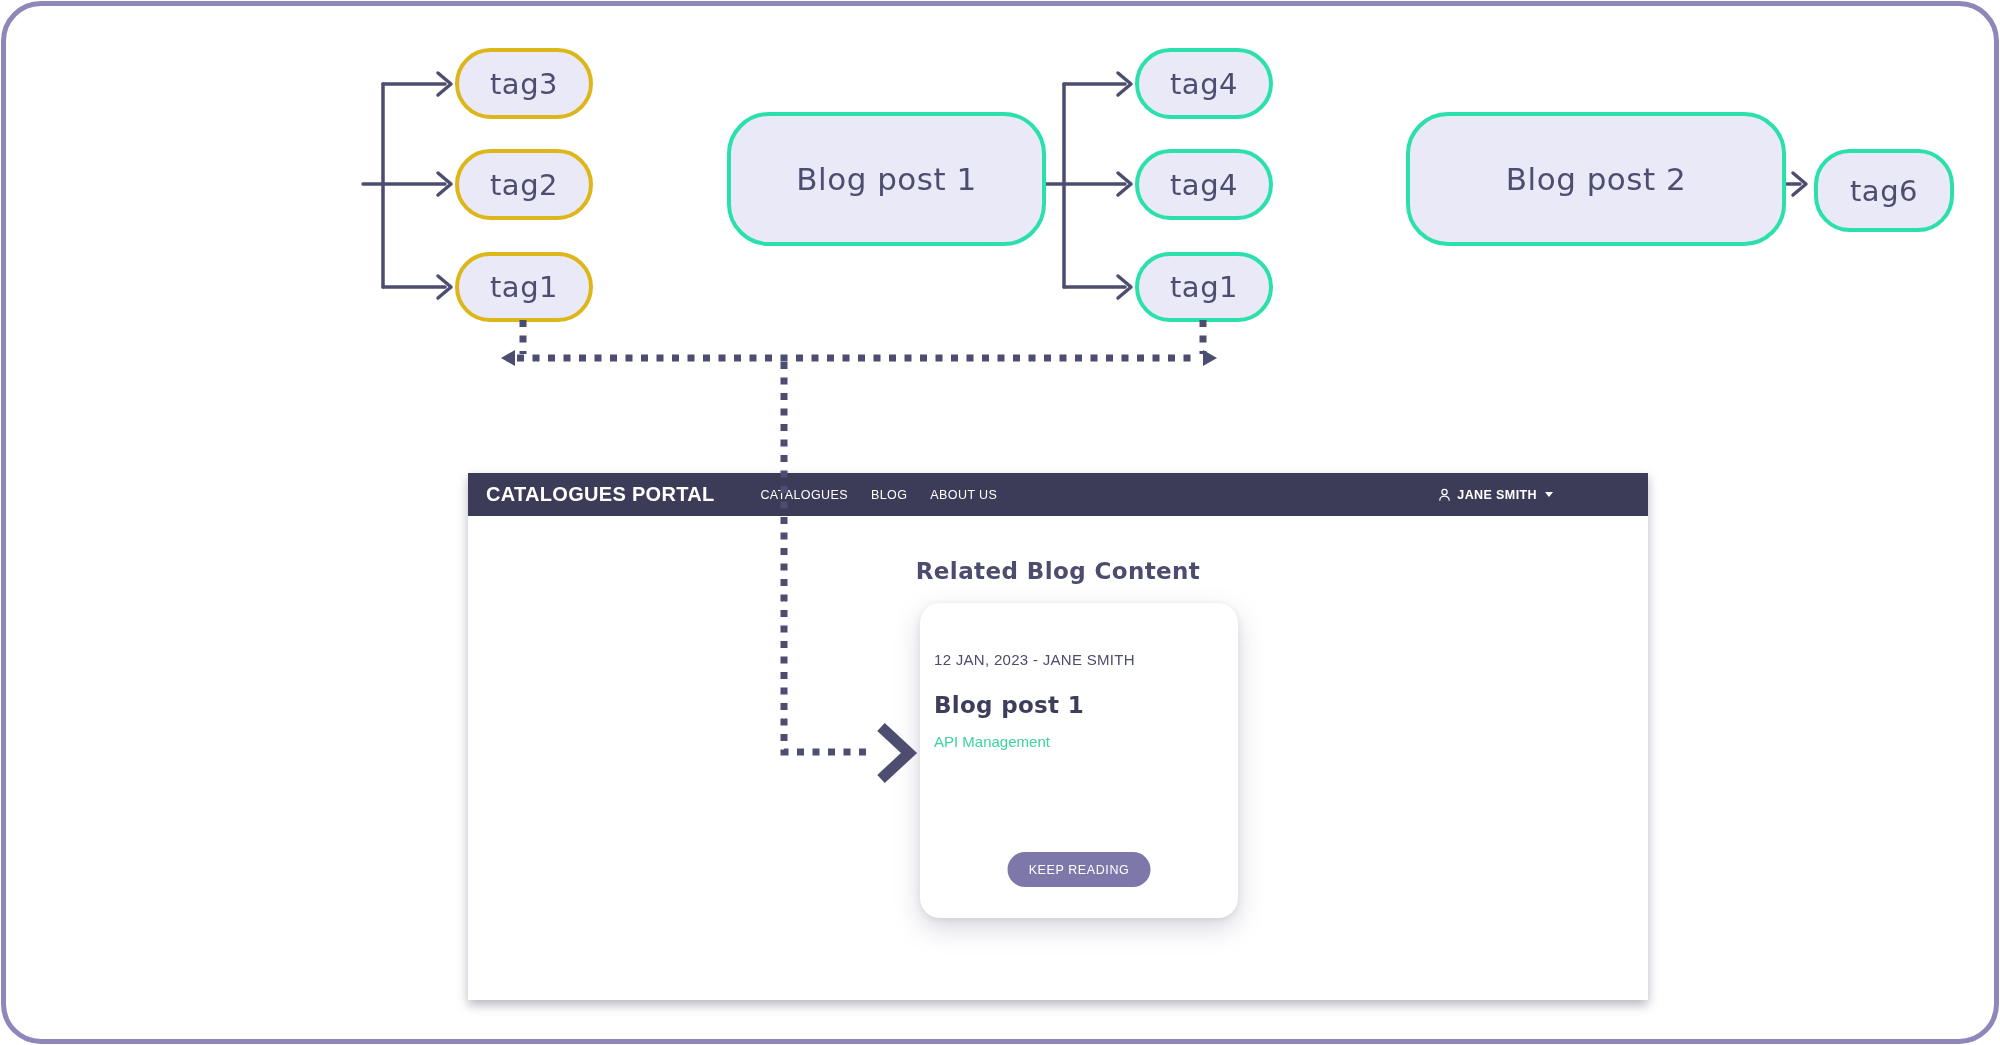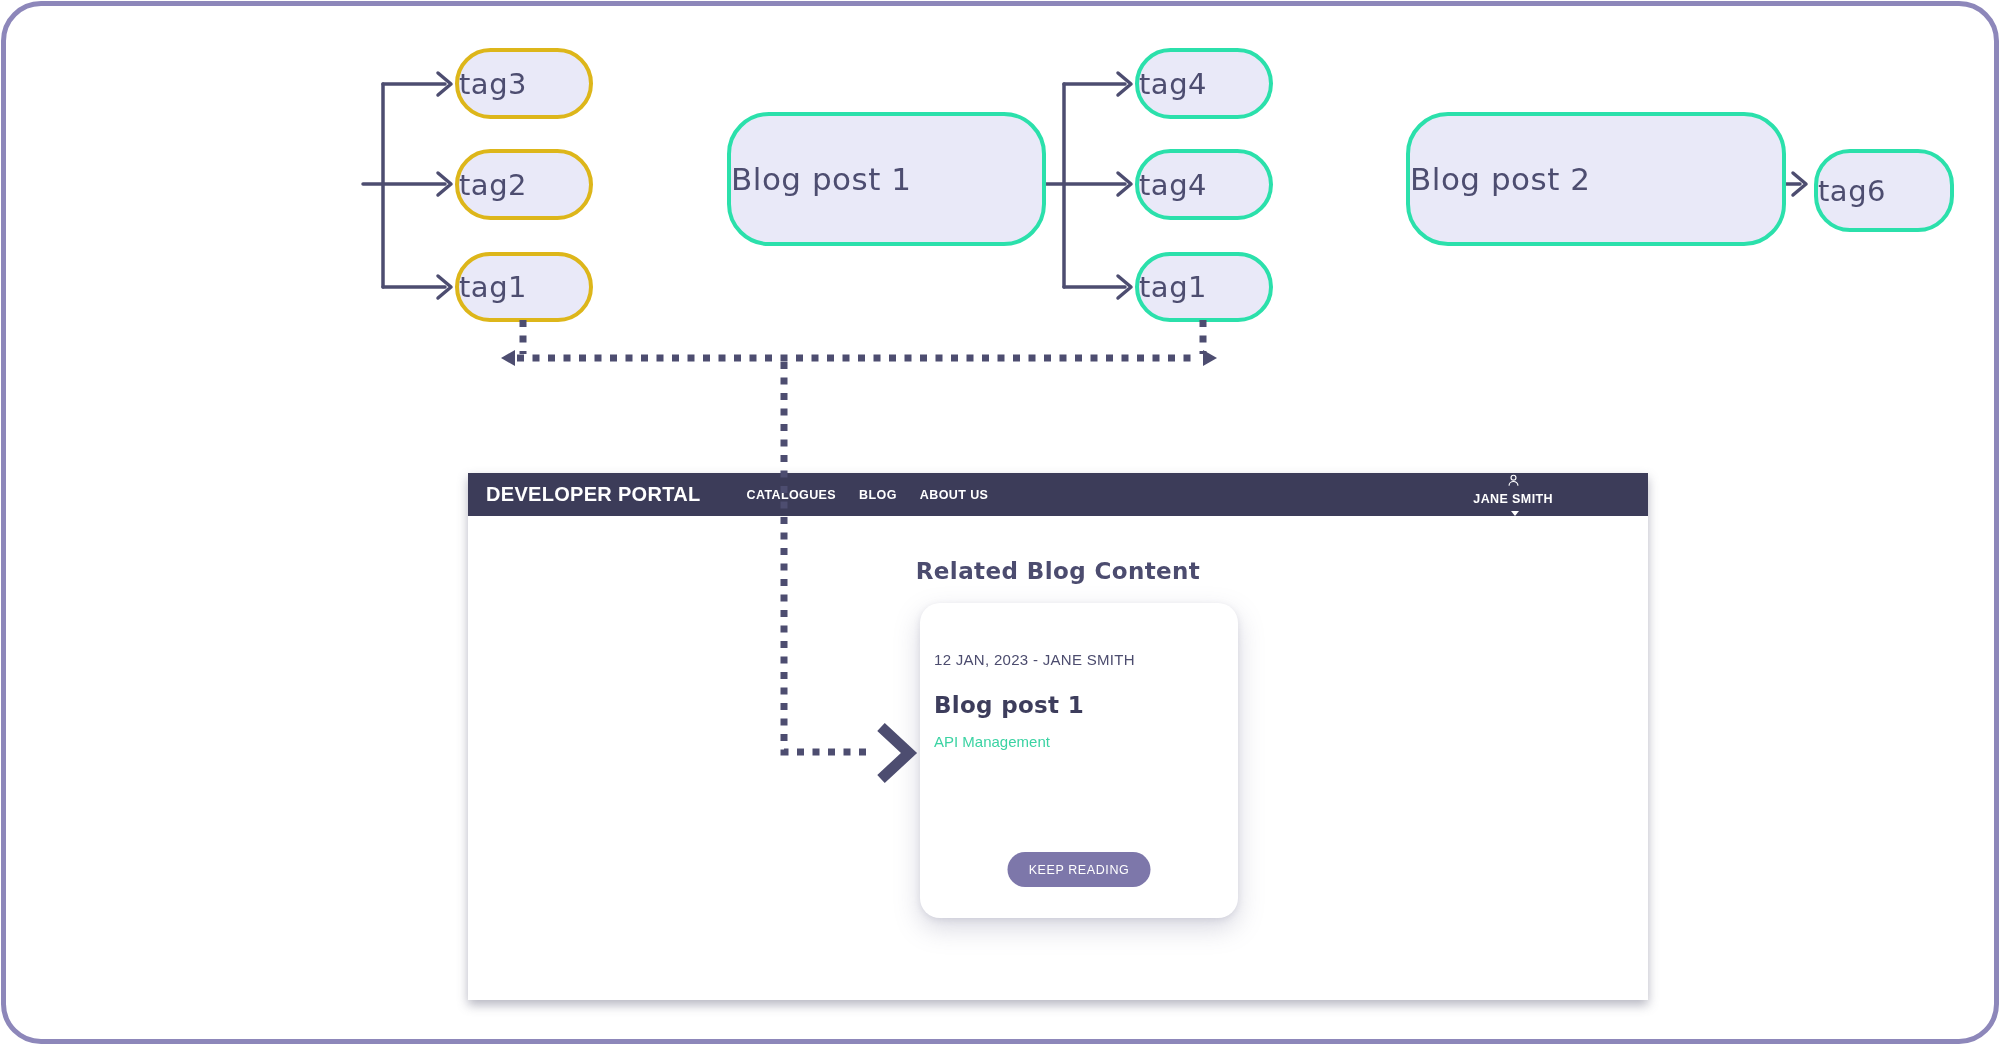--- a/index.html
+++ b/index.html
@@ -4,36 +4,36 @@
 <style>
   html,body{margin:0;padding:0;background:#ffffff;}
   .canvas{position:relative;width:2000px;height:1045px;background:#ffffff;overflow:hidden;
           font-family:"DejaVu Sans",sans-serif;}
   
   .frame{position:absolute;inset:1px;border:5px solid #8d87ba;border-radius:40px;
          pointer-events:none;z-index:6;}
   svg.layer{position:absolute;left:0;top:0;z-index:1;pointer-events:none;}
   svg.layer.top{z-index:4;}
   
-  .node{position:absolute;display:flex;align-items:center;justify-content:flex-start;
+  .node{position:absolute;display:flex;align-items:center;justify-content:center;
         background:#e9e9f8;box-sizing:border-box;color:#4d4d70;z-index:2;
         font-weight:500;letter-spacing:.5px;}
   .node.big{border-radius:42px;font-size:31px;border:4px solid;}
   .node.pill{border-radius:36px;font-size:29px;border:4px solid;}
   .edge-yellow{border-color:#ddb61a !important;}
   .edge-teal{border-color:#2be0ab !important;}
   
   .mockup{position:absolute;left:468px;top:473px;width:1180px;height:527px;background:#fff;
           box-shadow:0 5px 10px rgba(95,95,120,.45);z-index:3;}
   .navbar{position:relative;height:43px;background:#3c3c59;display:flex;align-items:center;
           padding-left:18px;font-family:"Liberation Sans",sans-serif;}
   .brand{color:#fff;font-size:20px;font-weight:bold;letter-spacing:.3px;white-space:nowrap;}
   .nav-links{display:flex;gap:23px;margin-left:46px;}
-  .nav-link{color:#fff;font-size:12.5px;font-weight:bold;letter-spacing:.4px;cursor:pointer;white-space:nowrap;}
-  .user{position:absolute;right:95px;top:0;height:100%;display:flex;align-items:center;gap:5px;cursor:pointer;flex-direction:column;}
+  .nav-link{color:#fff;font-size:12.5px;font-weight:normal;letter-spacing:.4px;cursor:pointer;white-space:nowrap;}
+  .user{position:absolute;right:95px;top:0;height:100%;display:flex;align-items:center;gap:5px;cursor:pointer;}
   .user-name{color:#fff;font-size:12.5px;font-weight:bold;letter-spacing:.4px;}
   .caret{width:0;height:0;border-left:4.5px solid transparent;border-right:4.5px solid transparent;
          border-top:5px solid #fff;margin-left:3px;}
   .section-title{position:absolute;top:85px;left:0;width:100%;text-align:center;
                  font-size:23px;font-weight:600;color:#4c4c6f;letter-spacing:.4px;}
   .card{position:absolute;left:452px;top:130px;width:318px;height:315px;background:#fff;
         border-radius:20px;box-shadow:0 10px 26px rgba(125,125,155,.30),0 2px 6px rgba(125,125,155,.18);
         box-sizing:border-box;padding:48px 14px 0 14px;font-family:"Liberation Sans",sans-serif;}
   .card-meta{font-size:15px;color:#4c4c6e;letter-spacing:.3px;}
   .card-title{margin-top:24px;font-size:23px;font-weight:bold;color:#3d3d5c;
@@ -99,21 +99,21 @@
 
   <div class="node big edge-teal" style="left:1406px;top:112px;width:380px;height:134px;">
     <span>Blog post 2</span>
   </div>
   <div class="node pill edge-teal" style="left:1814px;top:149px;width:140px;height:83px;">
     <span>tag6</span>
   </div>
 
   <div class="mockup">
     <div class="navbar">
-      <span class="brand">DEVELOPER PORTAL</span>
+      <span class="brand">CATALOGUES PORTAL</span>
       <div class="nav-links">
         <span class="nav-link">CATALOGUES</span>
         <span class="nav-link">BLOG</span>
         <span class="nav-link">ABOUT US</span>
       </div>
       <div class="user">
         <svg width="15" height="15" viewBox="0 0 24 24">
           <circle cx="12" cy="8" r="4.2" fill="none" stroke="#ffffff" stroke-width="2"></circle>
           <path d="M4.5 21 a7.5 6.5 0 0 1 15 0" fill="none" stroke="#ffffff" stroke-width="2" stroke-linecap="round"></path>
         </svg>

